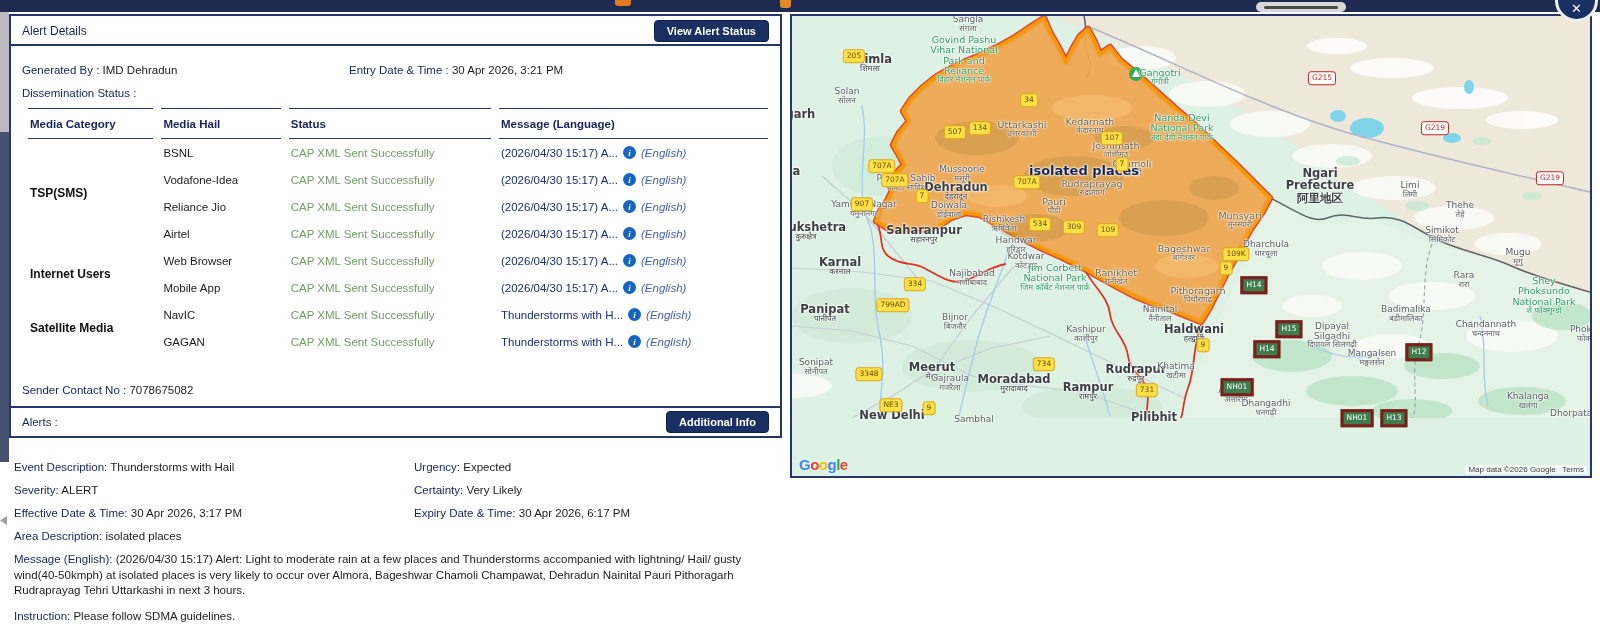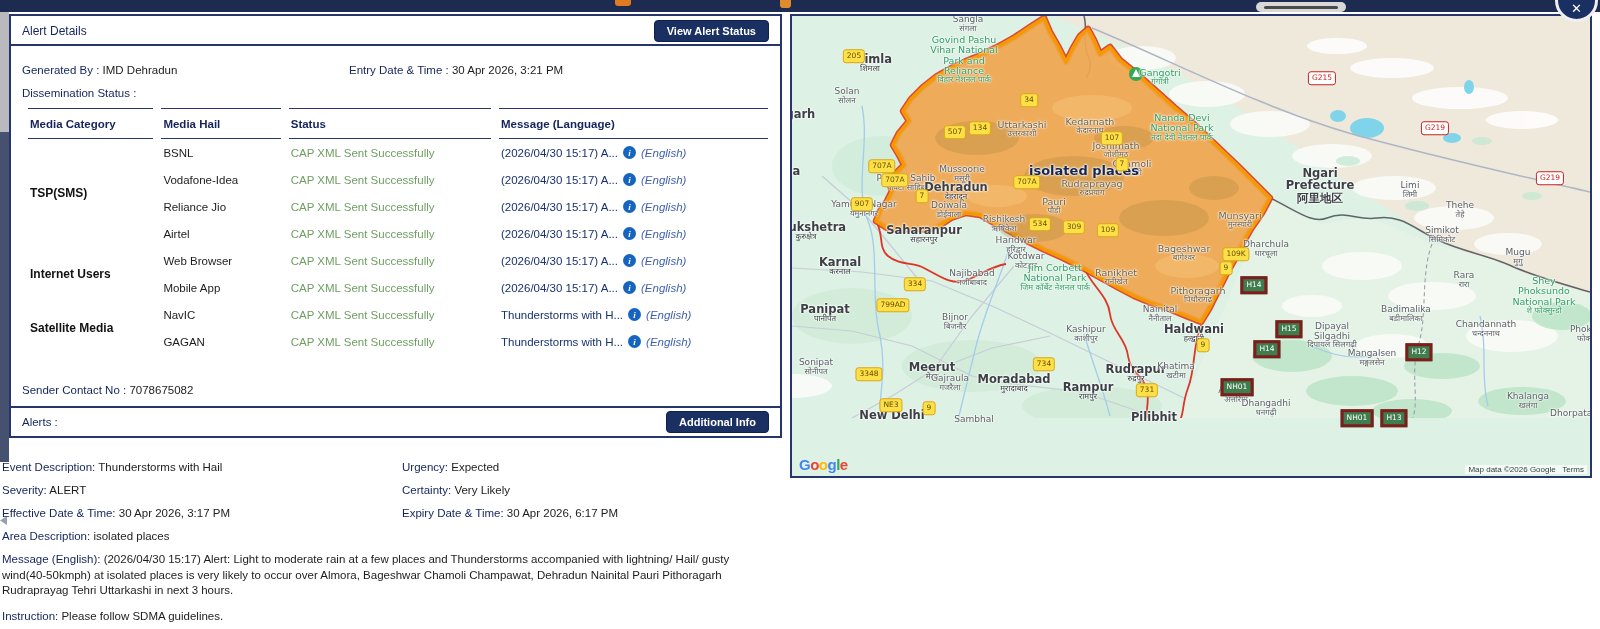--- a/index.html
+++ b/index.html
@@ -50,21 +50,21 @@
     font-size:9px; font-weight:700; font-family:"Liberation Serif",serif; font-style:italic;
     display:inline-flex; align-items:center; justify-content:center; cursor:pointer; flex:0 0 13px; }
   .langtxt { color:#3f5fae; font-style:italic; }
 
   .m-sender { left:11px; top:368px; }
   .alertsbar { position:absolute; left:0; right:0; bottom:0; height:30px; border-top:2px solid #26356b; }
   .alertsbar .lab { position:absolute; left:11px; top:8px; font-size:11.5px; color:#14245c; }
   .alertsbar .btn-navy { top:3px; }
 
   
-  .details { position:absolute; left:2px; top:460px; width:752px; z-index:10; }
+  .details { position:absolute; left:14px; top:460px; width:752px; z-index:10; }
   .dgrid { display:grid; grid-template-columns:400px 1fr; row-gap:9px; }
   .dfield { font-size:11.5px; line-height:14px; }
   .dfield .lab { color:#14245c; }
   .dfield .val { color:#1c1c1c; }
   .dmsg { margin-top:9px; font-size:11.5px; line-height:15.5px; width:745px; }
   .dmsg .lab { color:#14245c; }
   .dmsg .val { color:#1c1c1c; }
   .dinstr { margin-top:11px; font-size:11.5px; }
   .dinstr .lab { color:#14245c; }
   .dinstr .val { color:#1c1c1c; }

